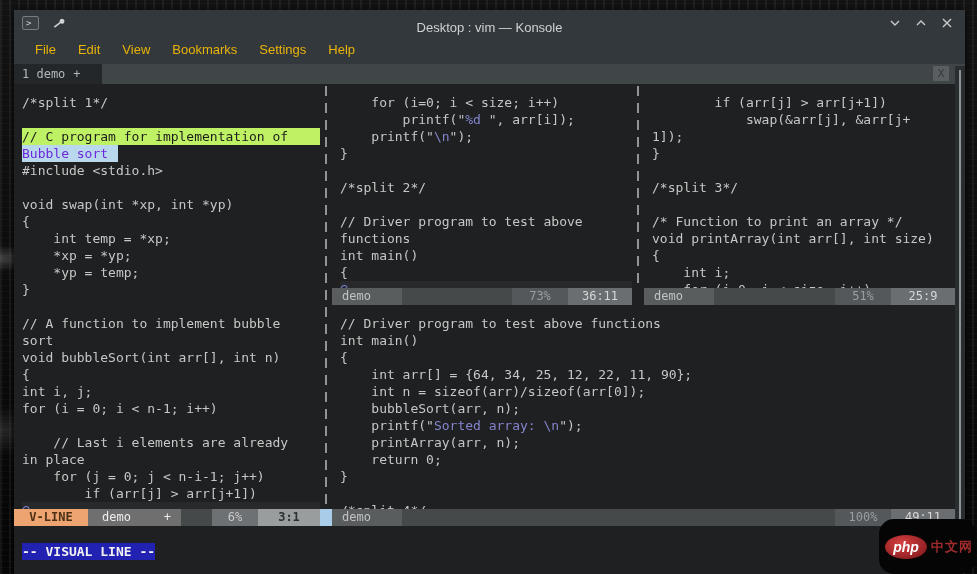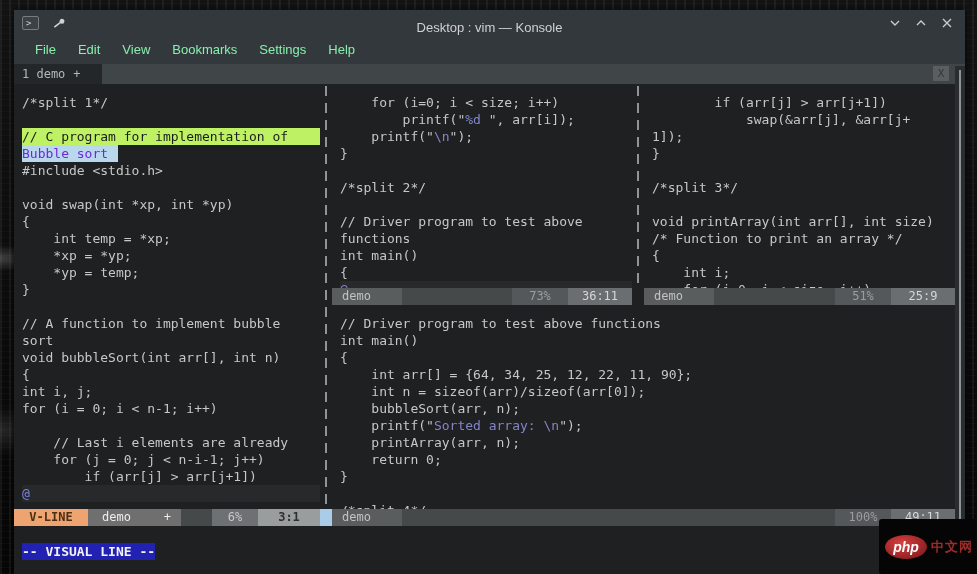--- a/index.html
+++ b/index.html
@@ -19,21 +19,21 @@
   .titlebar{position:absolute;left:0;top:0;width:100%;height:26px;background:#33383d;
             display:flex;align-items:center;color:#cfd1d2;font-size:13px;}
   .appicon{width:17px;height:14px;margin-left:8px;background:#3c4146;border:1px solid #777c81;
            border-radius:2px;color:#cfd1d2;font-family:"DejaVu Sans Mono",monospace;
            font-size:9px;line-height:13px;text-align:left;padding-left:3px;box-sizing:border-box;}
   .pinicon{margin-left:14px;display:inline-flex;}
   .wtitle{position:absolute;left:0;right:0;text-align:center;pointer-events:none;margin-top:8px;}
   .winbtns{margin-left:auto;display:flex;gap:10px;margin-right:10px;}
   .winbtn{width:16px;height:16px;display:flex;align-items:center;justify-content:center;}
   .menubar{position:absolute;left:0;top:26px;width:100%;height:28px;background:#33383d;
-           display:flex;align-items:center;color:#86efac;font-size:13px;}
+           display:flex;align-items:center;color:#eab308;font-size:13px;}
   .menuitem{padding:0 11px;line-height:28px;}
   .menuitem:first-child{margin-left:10px;}
   
   .tabbar{position:absolute;left:0;top:54px;width:100%;height:20px;background:#404548;}
   .tab{position:absolute;left:0;top:0;height:20px;width:88px;background:#242729;
        color:#b4b7b9;font-family:"DejaVu Sans Mono",monospace;font-size:12px;
        line-height:20px;padding-left:8px;box-sizing:border-box;}
   .tabplus{display:inline-block;margin-left:8px;color:#b4b7b9;}
   .tabclose{position:absolute;right:16px;top:2px;width:16px;height:15px;background:#5a5e61;
             color:#33373a;font-size:11px;text-align:center;line-height:15px;
@@ -82,21 +82,21 @@
   #status-bottom{left:318px;top:425px;width:623px;}
   
   .cmdline{position:absolute;left:0;top:459px;width:100%;height:17px;}
   .modeflag{display:inline-block;margin-left:8px;height:17px;line-height:17px;
             background:#2222b2;color:#f2f2f2;font-weight:bold;white-space:pre;}
   
   .scrollbar{position:absolute;left:941px;top:-18px;width:10px;height:508px;background:#2a2d2f;}
   .scrollbar .handle{position:absolute;left:4px;top:4px;width:2px;bottom:4px;background:#8e9395;}
   
   .watermark{position:absolute;right:1px;bottom:0;width:97px;height:55px;background:#050505;
-             border-radius:3px;display:flex;align-items:center;justify-content:flex-start;}
+             border-radius:15px;display:flex;align-items:center;justify-content:flex-start;}
   .wm-oval{width:42px;height:24px;margin-left:6px;border-radius:50%;
            background:radial-gradient(ellipse at 40% 35%, #d84040, #8e1f22 75%);
            color:#fff;font-style:italic;font-weight:bold;font-size:14px;
            display:flex;align-items:center;justify-content:center;}
   .wm-cn{color:#9e2b2b;font-weight:bold;font-size:13px;margin-left:4px;letter-spacing:1px;}
   svg{display:block;}
 </style>
 </head>
 <body>
 
@@ -167,20 +167,21 @@
             <div class="row"><span class="txt">}</span></div>
             <div class="row">&nbsp;</div>
             <div class="row"><span class="txt">// A function to implement bubble</span></div>
             <div class="row"><span class="txt">sort</span></div>
             <div class="row"><span class="txt">void bubbleSort(int arr[], int n)</span></div>
             <div class="row"><span class="txt">{</span></div>
             <div class="row"><span class="txt">int i, j;</span></div>
             <div class="row"><span class="txt">for (i = 0; i &lt; n-1; i++)</span></div>
             <div class="row">&nbsp;</div>
             <div class="row"><span class="txt">    // Last i elements are already</span></div>
+            <div class="row"><span class="txt">in place</span></div>
             <div class="row"><span class="txt">    for (j = 0; j &lt; n-i-1; j++)</span></div>
             <div class="row"><span class="txt">        if (arr[j] &gt; arr[j+1])</span></div>
             <div class="row fill"><span class="txt at">@</span></div>
           </div>
         </div>
       <div class="vsep" id="sep-left"></div>
       <div class="pane" id="pane-mid">
           <div class="code">
             <div class="row"><span class="txt">    for (i=0; i &lt; size; i++)</span></div>
             <div class="row"><span class="txt">        printf(<span class="qq">"</span><span class="str">%d </span><span class="qq">"</span>, arr[i]);</span></div>
@@ -199,22 +200,22 @@
       <div class="vsep" id="sep-mid"></div>
       <div class="pane" id="pane-right">
           <div class="code">
             <div class="row"><span class="txt">        if (arr[j] &gt; arr[j+1])</span></div>
             <div class="row"><span class="txt">            swap(&amp;arr[j], &amp;arr[j+</span></div>
             <div class="row"><span class="txt">1]);</span></div>
             <div class="row"><span class="txt">}</span></div>
             <div class="row">&nbsp;</div>
             <div class="row"><span class="txt">/*split 3*/</span></div>
             <div class="row">&nbsp;</div>
+            <div class="row"><span class="txt">/* Function to print an array */</span></div>
             <div class="row"><span class="txt">void printArray(int arr[], int size)</span></div>
-            <div class="row"><span class="txt">/* Function to print an array */</span></div>
             <div class="row"><span class="txt">{</span></div>
             <div class="row"><span class="txt">    int i;</span></div>
             <div class="row"><span class="txt">    for (i=0; i &lt; size; i++)</span></div>
           </div>
         </div>
       <div class="pane" id="pane-bottom">
           <div class="code">
             <div class="row"><span class="txt">// Driver program to test above functions</span></div>
             <div class="row"><span class="txt">int main()</span></div>
             <div class="row"><span class="txt">{</span></div>

